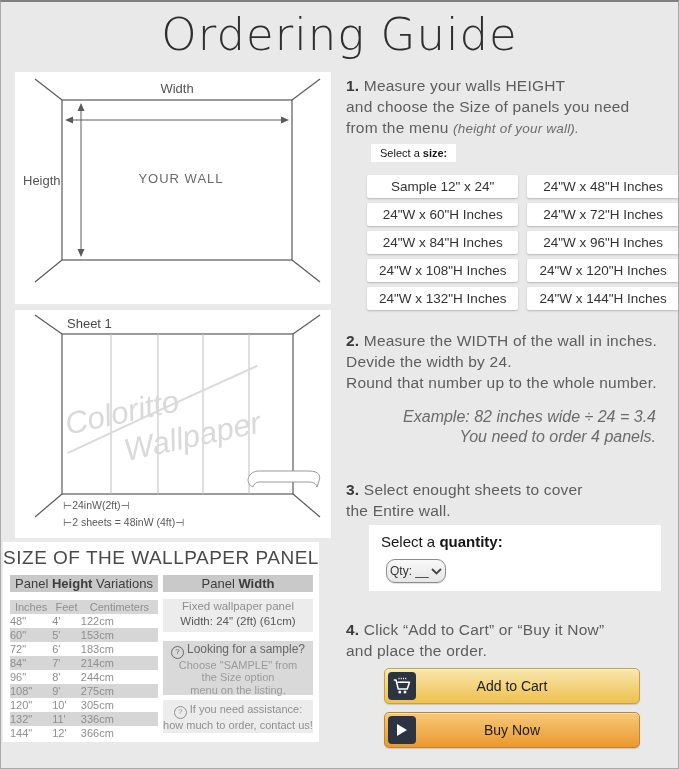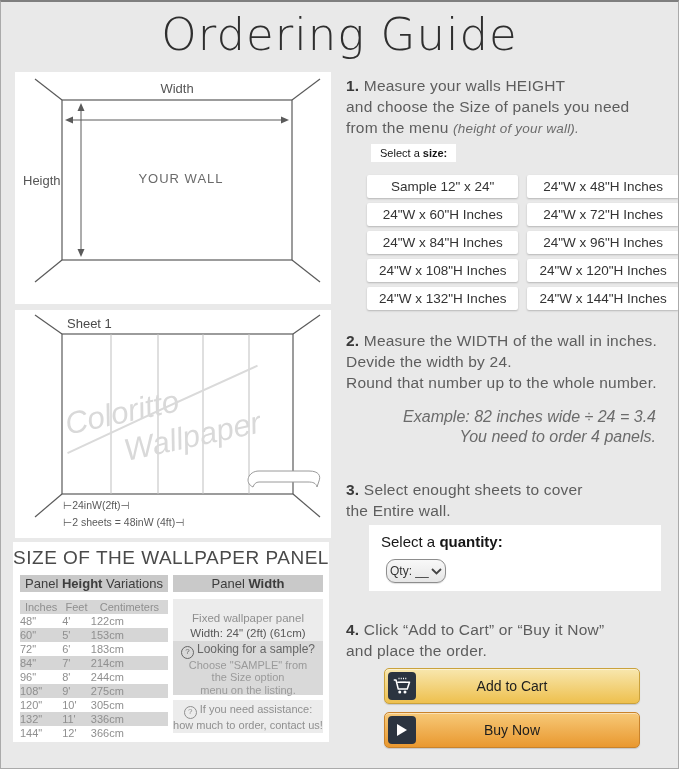--- a/index.html
+++ b/index.html
@@ -48,41 +48,41 @@
     border:1px solid #caa23c;display:flex;align-items:center;
     box-shadow:inset 0 1px 0 rgba(255,255,255,.45), 0 1px 1px rgba(0,0,0,.15);
   }
   .btn-buy{border-color:#c9832b;}
   .btn-icon{
     position:absolute;left:3px;top:3px;width:28px;height:28px;border-radius:4px;
     background:#2b3440;display:flex;align-items:center;justify-content:center;
   }
   .btn-label{flex:1;text-align:center;font-size:14px;color:#1d1d1d;}
   
-  .panel{left:12px;top:540px;width:316px;height:200px;}
+  .panel{left:2px;top:540px;width:316px;height:200px;}
   .panel-title{
     position:absolute;left:0;top:5px;width:100%;text-align:center;
     font-size:19px;letter-spacing:.5px;color:#4a4a4a;
   }
   .hdr-bar{
     position:absolute;top:33px;height:17px;background:#c9c9c9;
     font-size:13px;color:#3d3d3d;text-align:center;line-height:17px;
   }
   .hdr-left{left:7px;width:148px;}
   .hdr-right{left:160px;width:150px;}
   table.hgt{
     position:absolute;left:7px;top:58px;width:148px;border-collapse:collapse;
     font-size:11px;color:#8f8f8f;
   }
   table.hgt th{font-weight:normal;}
   table.hgt th,table.hgt td{height:14px;padding:0;}
   table.hgt thead tr{background:#d6d6d6;}
   table.hgt tbody tr:nth-child(even){background:#d6d6d6;}
   .note-box{position:absolute;left:160px;width:150px;text-align:center;color:#8f8f8f;}
-  .note-a{top:57px;height:33px;background:#ececec;font-size:11.5px;line-height:15px;padding-top:12px;}
+  .note-a{top:57px;height:33px;background:#ececec;font-size:11.5px;line-height:15px;padding-top:0;}
   .note-a .dark{color:#585858;}
   .note-b{top:99px;height:52px;background:#d9d9d9;font-size:11px;line-height:12.5px;color:#9a9a9a;padding-top:2px;}
   .note-b .nb-title{font-size:12px;color:#666;}
   .note-c{top:158px;height:30px;background:#ececec;font-size:11px;line-height:13px;padding-top:3px;}
   .qmark{
     display:inline-flex;width:11px;height:11px;border:1px solid currentColor;border-radius:50%;
     font-size:8px;line-height:10px;align-items:center;justify-content:center;
     margin-right:3px;vertical-align:-1px;
   }
 </style>

